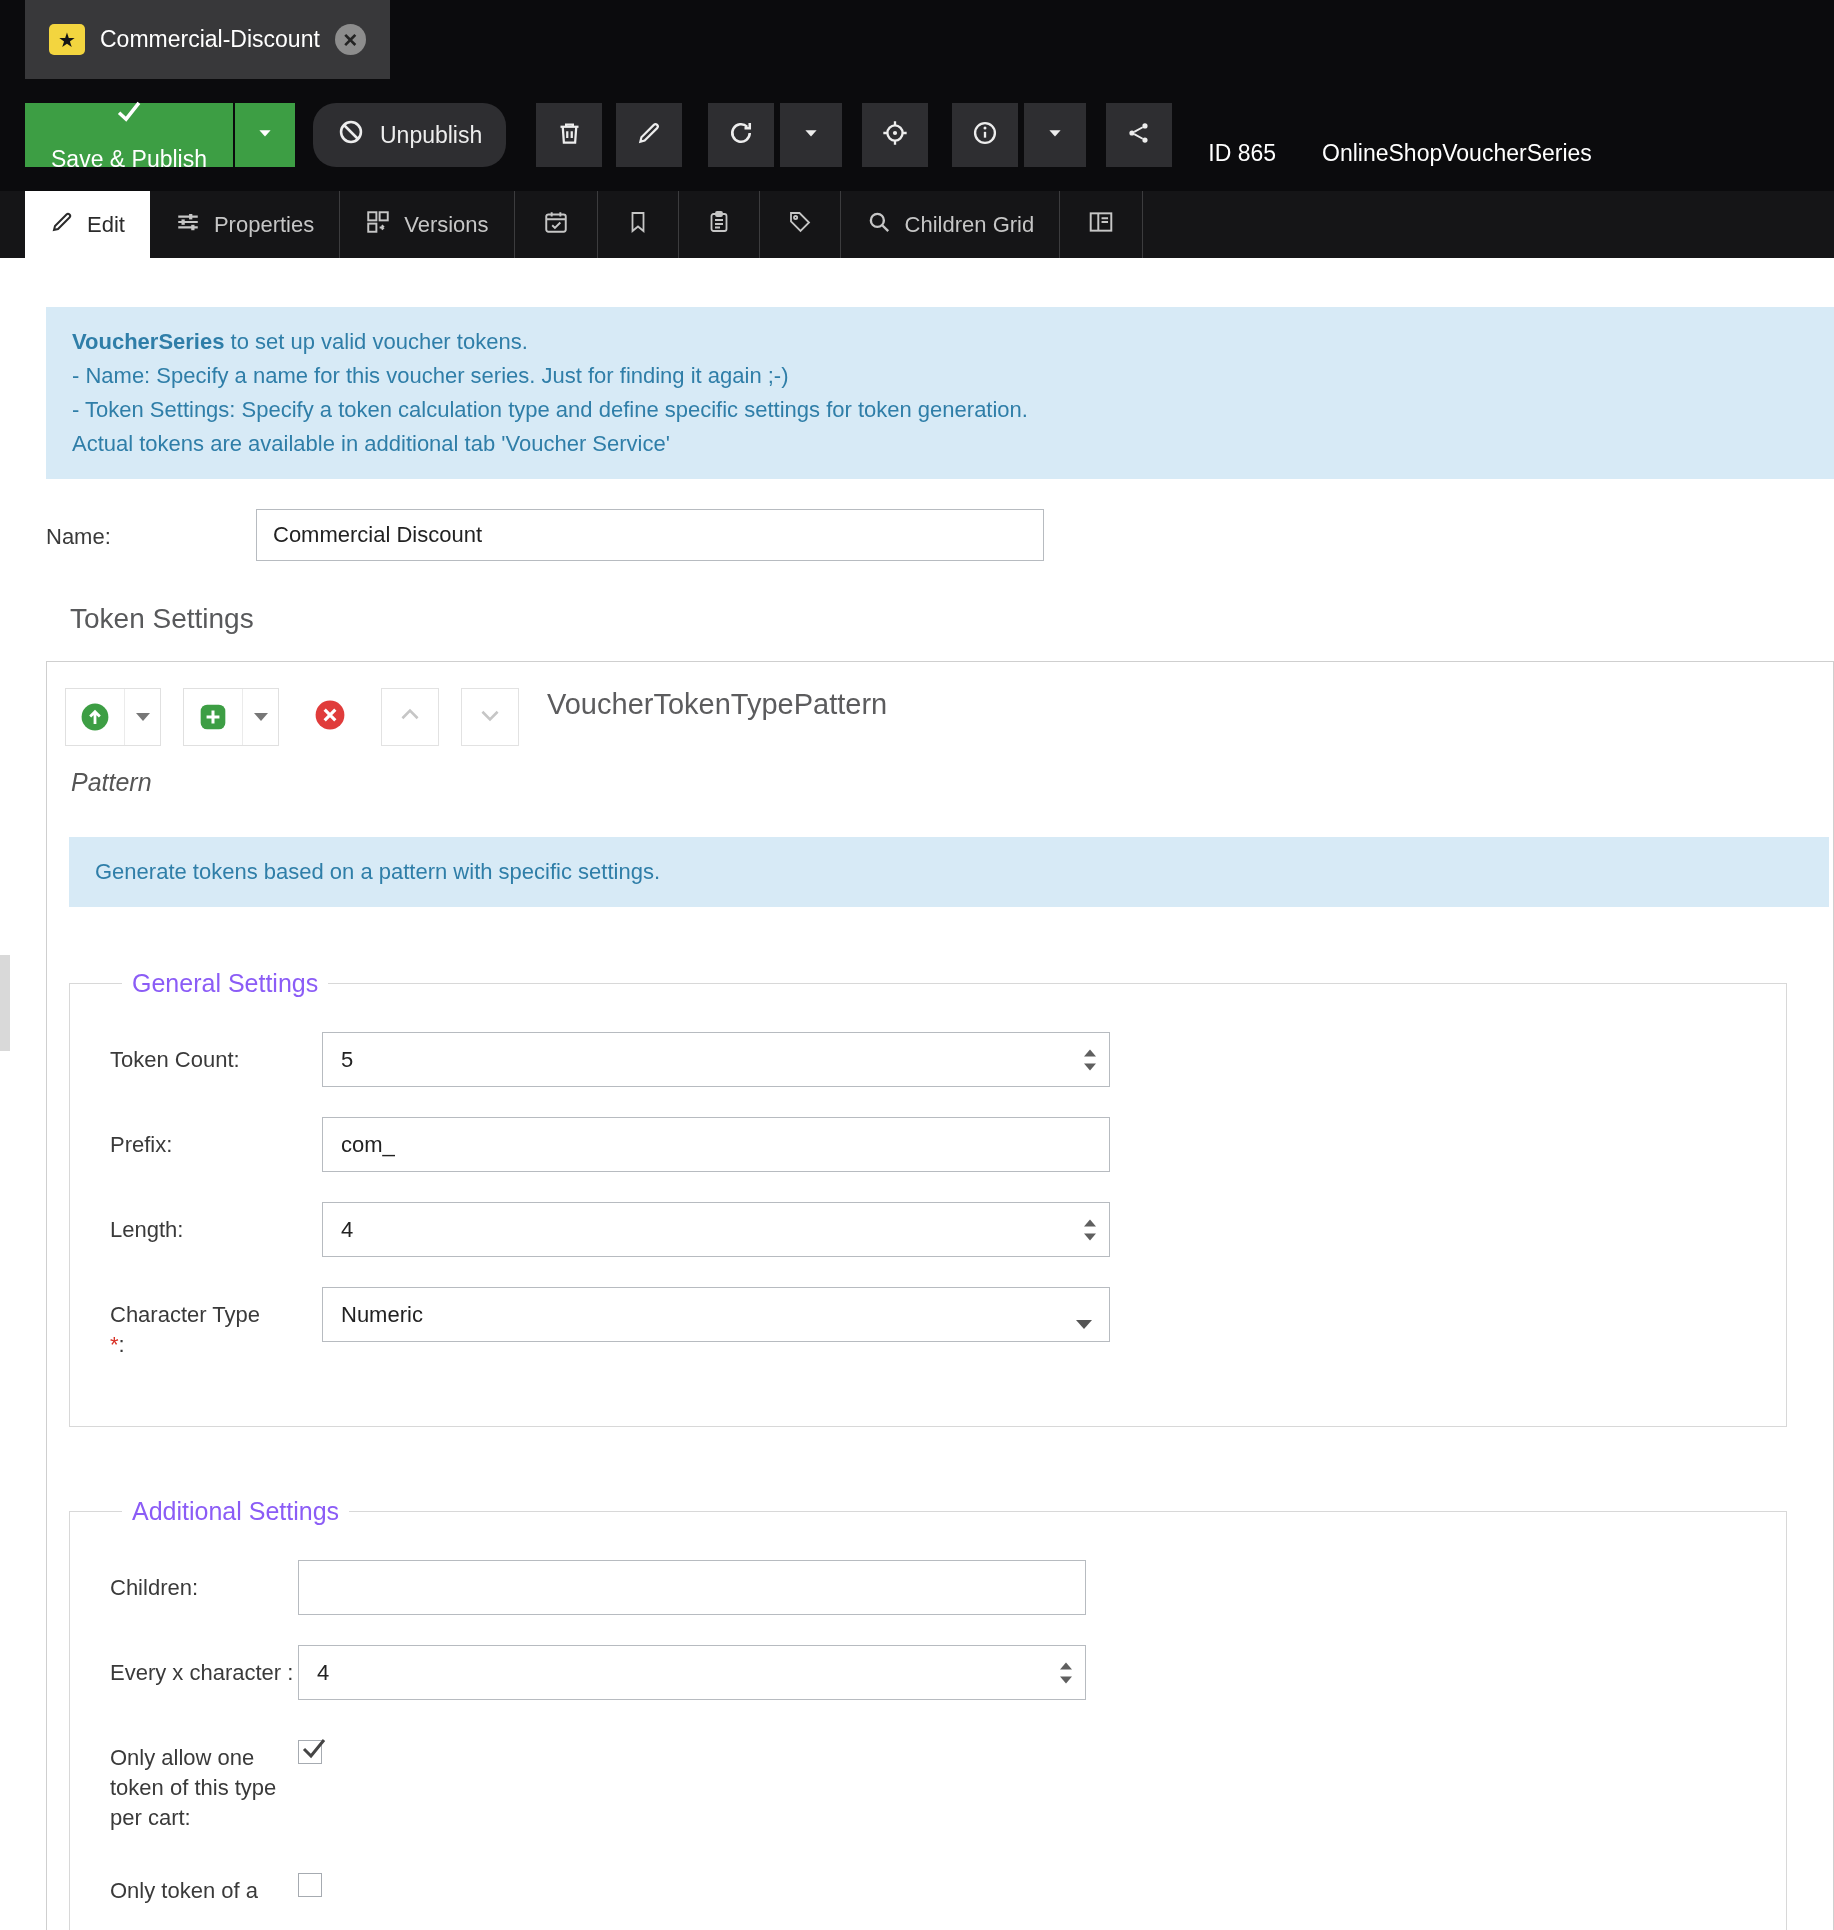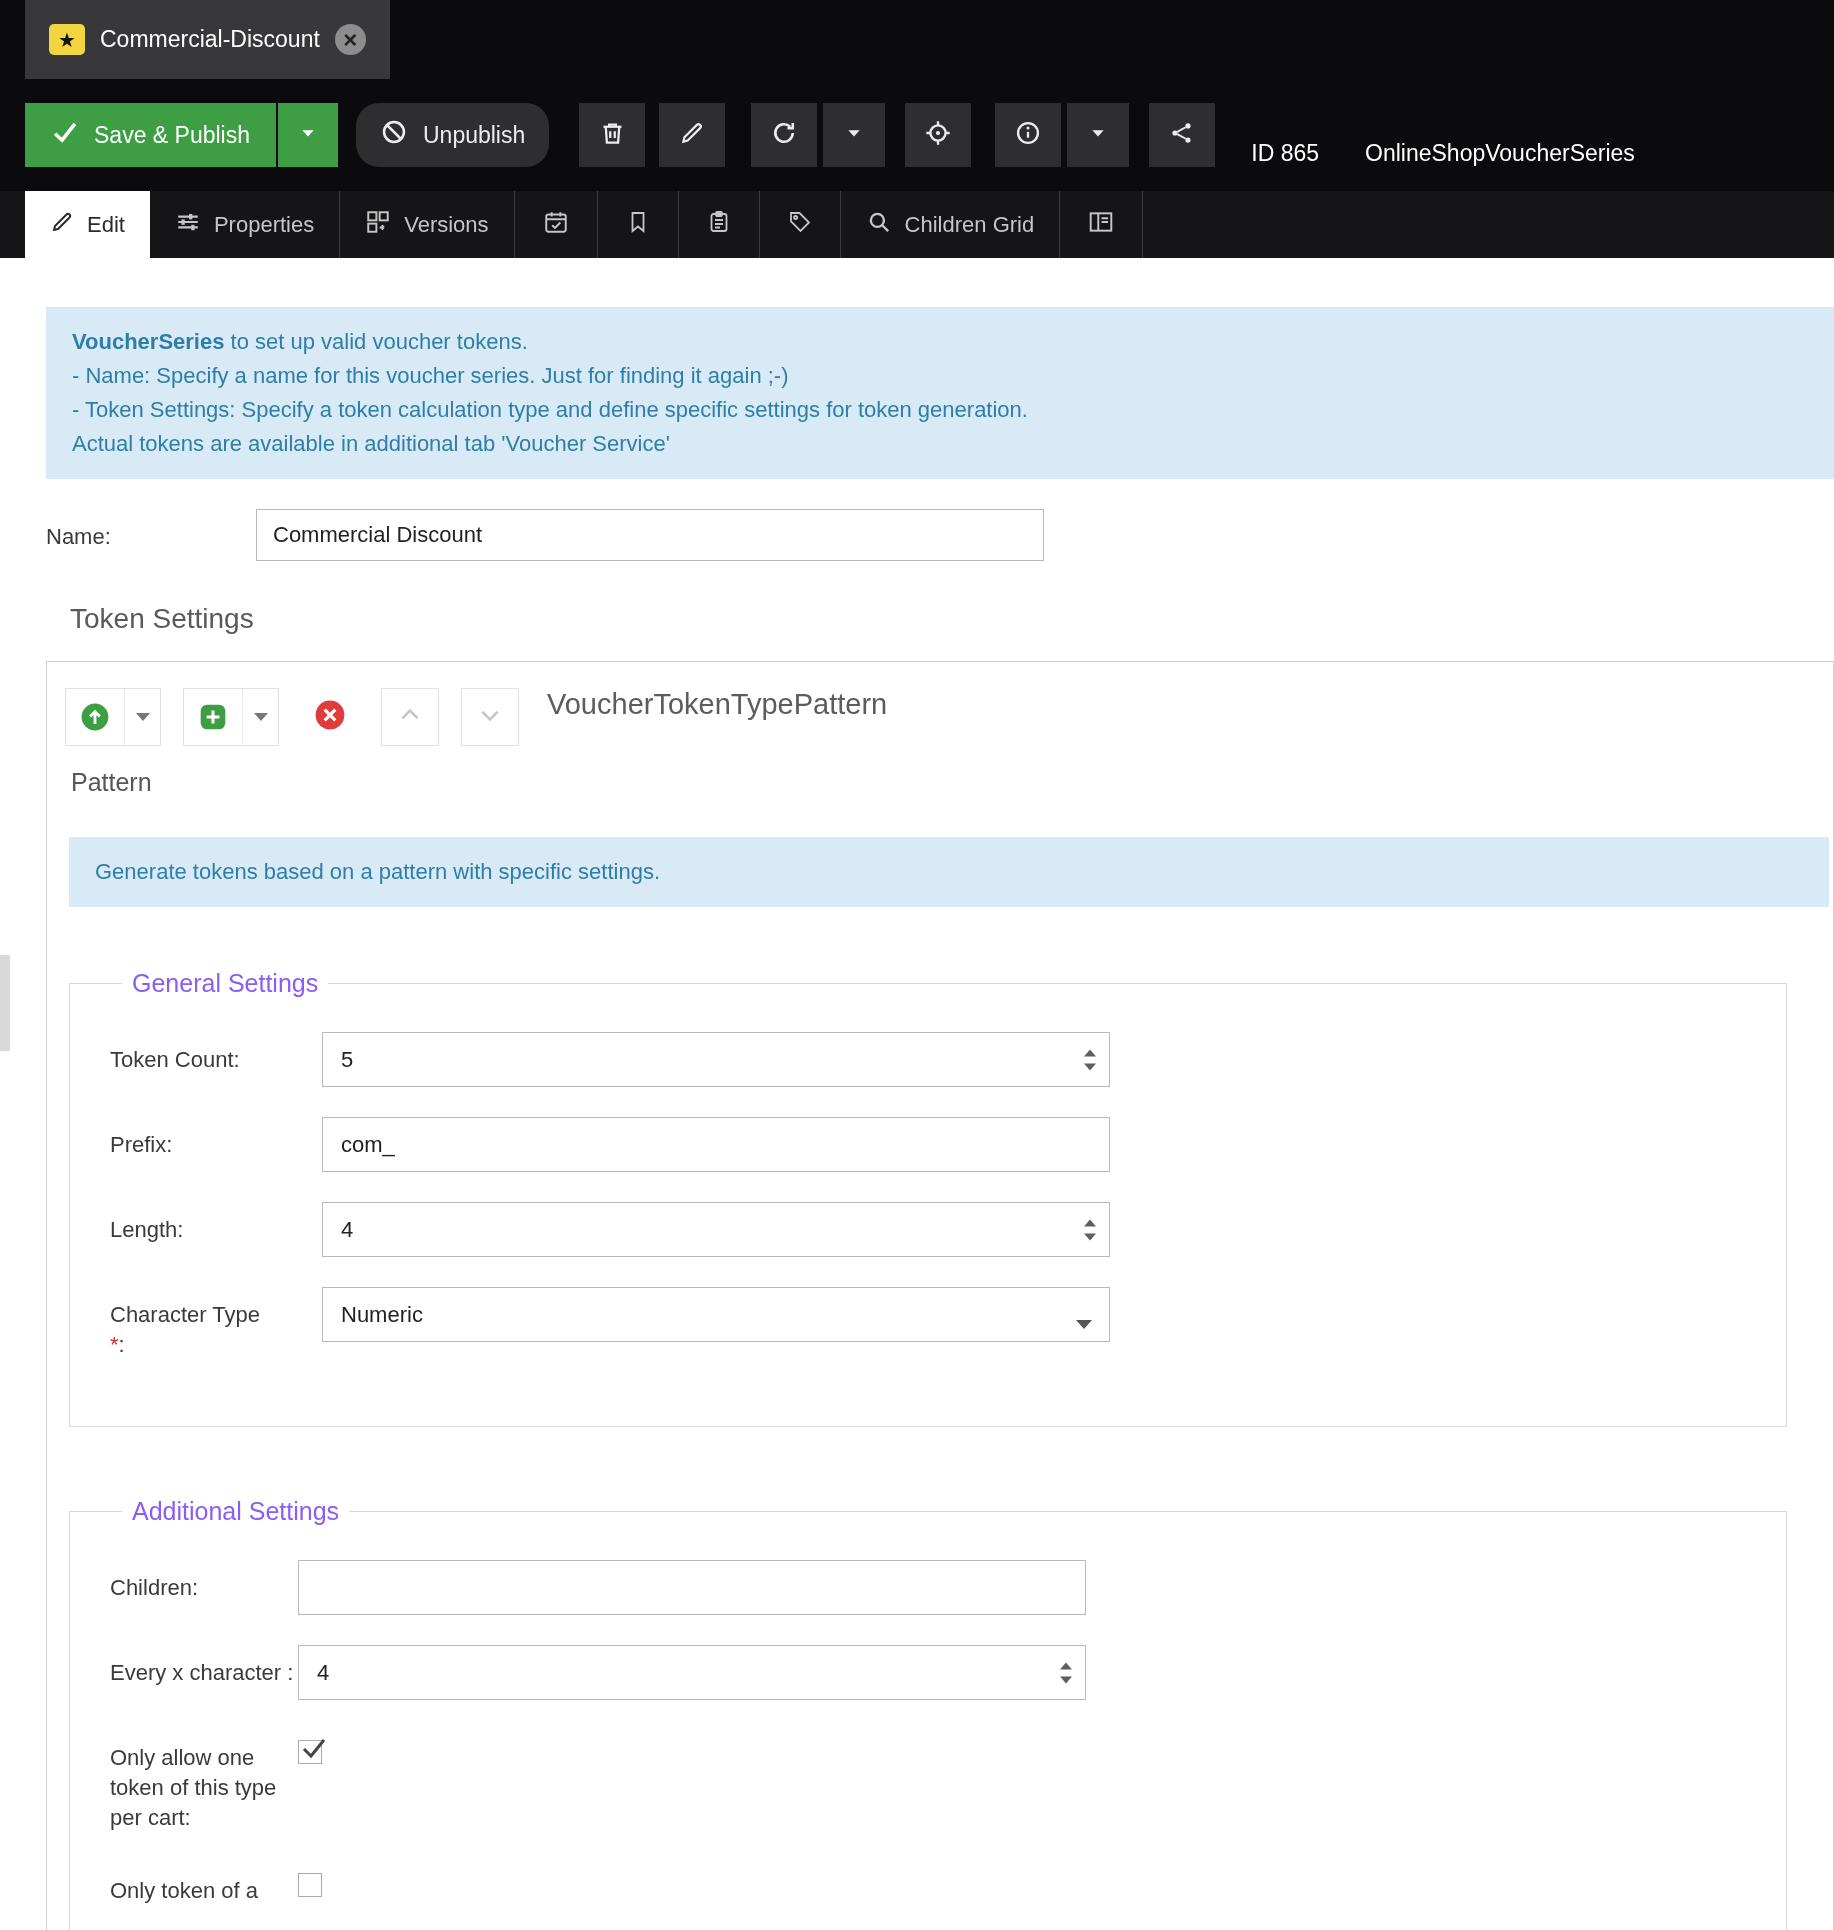--- a/index.html
+++ b/index.html
@@ -14,21 +14,21 @@
   .doc-tab { display:flex; align-items:center; gap:15px; background:#38383a; padding:0 24px; cursor:default; }
   .doc-star { width:36px; height:31px; background:#f3d53f; border-radius:5px; display:flex; align-items:center; justify-content:center; color:#151515; font-size:20px; }
   .doc-title { color:#fff; font-size:23px; }
   .doc-close { width:31px; height:31px; border-radius:50%; background:#8d8d8d; color:#232323; display:flex; align-items:center; justify-content:center; font-size:24px; font-weight:bold; line-height:1; }
 
   
   .toolbar { height:112px; background:#0b0b0d; display:flex; align-items:center; padding-left:25px; }
   .tbtn { height:64px; display:flex; align-items:center; justify-content:center; background:#2e2e31; color:#ededed; cursor:pointer; }
   .tbtn.icon-btn { width:66px; }
   .tbtn.caret-sm { width:62px; }
-  .btn-green { background:#3d9e44; gap:15px; padding:0 26px; font-size:23px; color:#fff; }
+  .btn-green { background:#3d9e44; gap:15px; padding:0 26px; font-size:23px; color:#fff;flex-direction:column; }
   .btn-green-caret { background:#3d9e44; width:60px; margin-left:2px; color:#fff; }
   .btn-unpublish { gap:15px; padding:0 24px; font-size:23px; margin-left:18px;border-radius:23px; }
   .ml6{margin-left:6px;} .ml14{margin-left:14px;} .ml20{margin-left:20px;}
   .ml24{margin-left:24px;} .ml26{margin-left:26px;} .ml30{margin-left:30px;}
   .tb-text { color:#fff; font-size:23px;margin-top:36px; }
   .tb-id { margin-left:36px; }
   .tb-class { margin-left:46px; }
 
   
   .tabstrip { height:67px; background:#151517; display:flex; align-items:stretch; padding-left:25px; }
@@ -55,21 +55,21 @@
   .panel-toolbar { display:flex; align-items:flex-start; padding:26px 20px 0 18px; }
   .split-btn { display:flex; align-items:stretch; border:1px solid #e0e0e0; background:#fff; height:58px; cursor:pointer; }
   .split-btn .sicon { width:58px; display:flex; align-items:center; justify-content:center; }
   .split-btn .scaret { width:36px; display:flex; align-items:center; justify-content:center; border-left:1px solid #ebebeb; }
   .caret-shape { width:0; height:0; border-left:7px solid transparent; border-right:7px solid transparent; border-top:8px solid #777; }
   .tool-btn { width:58px; height:58px; display:flex; align-items:center; justify-content:center; cursor:pointer; }
   .tool-btn.bordered { border:1px solid #e2e2e2; }
   .mlt22 { margin-left:22px; }
   .panel-title { font-size:29px; color:#5c5c5e; margin-left:28px; }
 
-  #pattern-label { margin:22px 0 0 24px; font-size:25px; color:#565656; }
+  #pattern-label { margin:22px 0 0 24px; font-size:25px; color:#565656;font-style:italic; }
   #infobox2 { margin:40px 4px 0 22px; }
 
   fieldset.fs { margin:62px 46px 0 22px; border:1px solid #d8d8d8; padding:34px 0 36px 40px; }
   fieldset.fs legend { font-size:25px; color:#8b5cf6; padding:0 10px; margin-left:12px; }
   .fs .form-row { margin-bottom:30px; }
   .fs .flabel { width:212px; }
   .fs.additional { margin-top:70px; }
   .fs.additional .flabel { width:188px; }
 
   .field { position:relative; width:788px; }

